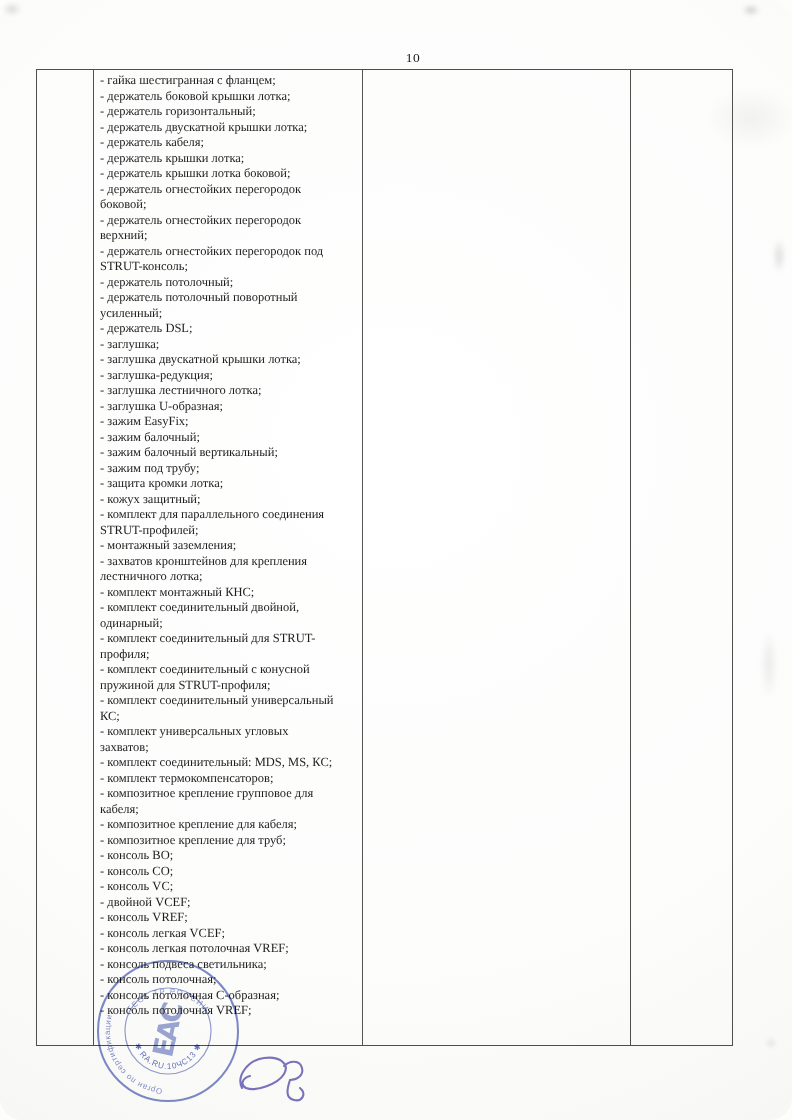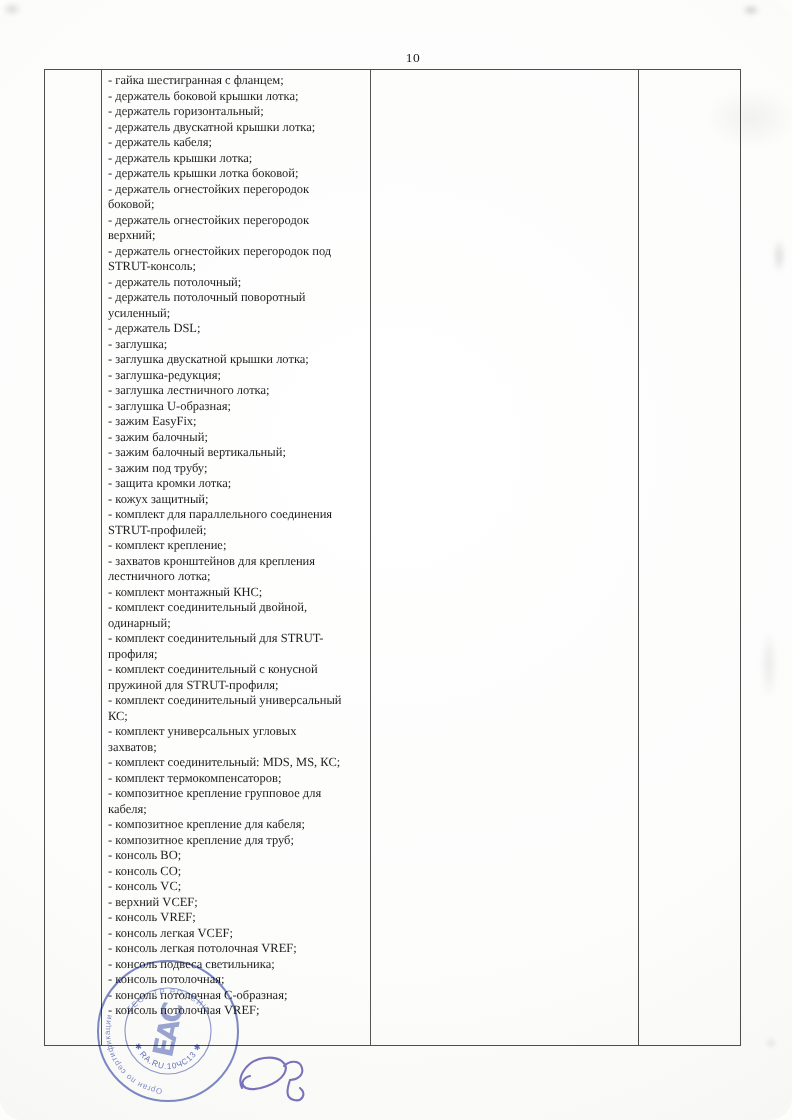--- a/index.html
+++ b/index.html
@@ -8,21 +8,21 @@
     background:#fdfdfc;
     font-family:"Liberation Serif", serif;
   }
   .page{position:absolute;inset:0;background:
     radial-gradient(circle at 50% 40%, #ffffff 0%, #fcfcfb 70%, #f7f7f5 100%); border-radius: 22px;}
   .page-number{
     position:absolute;left:398px;top:50px;width:30px;
     font-size:13.5px;color:#1c1c1c;text-align:center;letter-spacing:.5px;
   }
   .doc-table{
-    position:absolute;left:44px;top:69px;width:697px;height:977px;
+    position:absolute;left:36px;top:69px;width:697px;height:977px;
     border:1px solid #4e4e4e;box-sizing:border-box;
     display:flex;background:transparent;
   }
   .col{box-sizing:border-box;height:100%;}
   .col-num{width:57px;border-right:1px solid #4e4e4e;}
   .col-items{width:269px;border-right:1px solid #555;padding:3px 4px 0 6px;overflow:hidden;}
   .col-mid{width:268px;border-right:1px solid #4e4e4e;}
   .col-right{flex:1;}
   .item{
     white-space:pre-line;
@@ -76,21 +76,21 @@
           <div class="item">- заглушка лестничного лотка;</div>
           <div class="item">- заглушка U-образная;</div>
           <div class="item">- зажим EasyFix;</div>
           <div class="item">- зажим балочный;</div>
           <div class="item">- зажим балочный вертикальный;</div>
           <div class="item">- зажим под трубу;</div>
           <div class="item">- защита кромки лотка;</div>
           <div class="item">- кожух защитный;</div>
           <div class="item">- комплект для параллельного соединения
 STRUT-профилей;</div>
-          <div class="item">- комплект крепление;</div>
+          <div class="item">- монтажный заземления;</div>
           <div class="item">- захватов кронштейнов для крепления
 лестничного лотка;</div>
           <div class="item">- комплект монтажный КНС;</div>
           <div class="item">- комплект соединительный двойной,
 одинарный;</div>
           <div class="item">- комплект соединительный для STRUT-
 профиля;</div>
           <div class="item">- комплект соединительный с конусной
 пружиной для STRUT-профиля;</div>
           <div class="item">- комплект соединительный универсальный
@@ -99,21 +99,21 @@
 захватов;</div>
           <div class="item">- комплект соединительный: MDS, MS, КС;</div>
           <div class="item">- комплект термокомпенсаторов;</div>
           <div class="item">- композитное крепление групповое для
 кабеля;</div>
           <div class="item">- композитное крепление для кабеля;</div>
           <div class="item">- композитное крепление для труб;</div>
           <div class="item">- консоль ВО;</div>
           <div class="item">- консоль СО;</div>
           <div class="item">- консоль VC;</div>
-          <div class="item">- верхний VCEF;</div>
+          <div class="item">- двойной VCEF;</div>
           <div class="item">- консоль VREF;</div>
           <div class="item">- консоль легкая VCEF;</div>
           <div class="item">- консоль легкая потолочная VREF;</div>
           <div class="item">- консоль подвеса светильника;</div>
           <div class="item">- консоль потолочная;</div>
           <div class="item">- консоль потолочная С-образная;</div>
           <div class="item">- консоль потолочная VREF;</div>
         </div>
     </div>
     <div class="col col-mid"></div>

